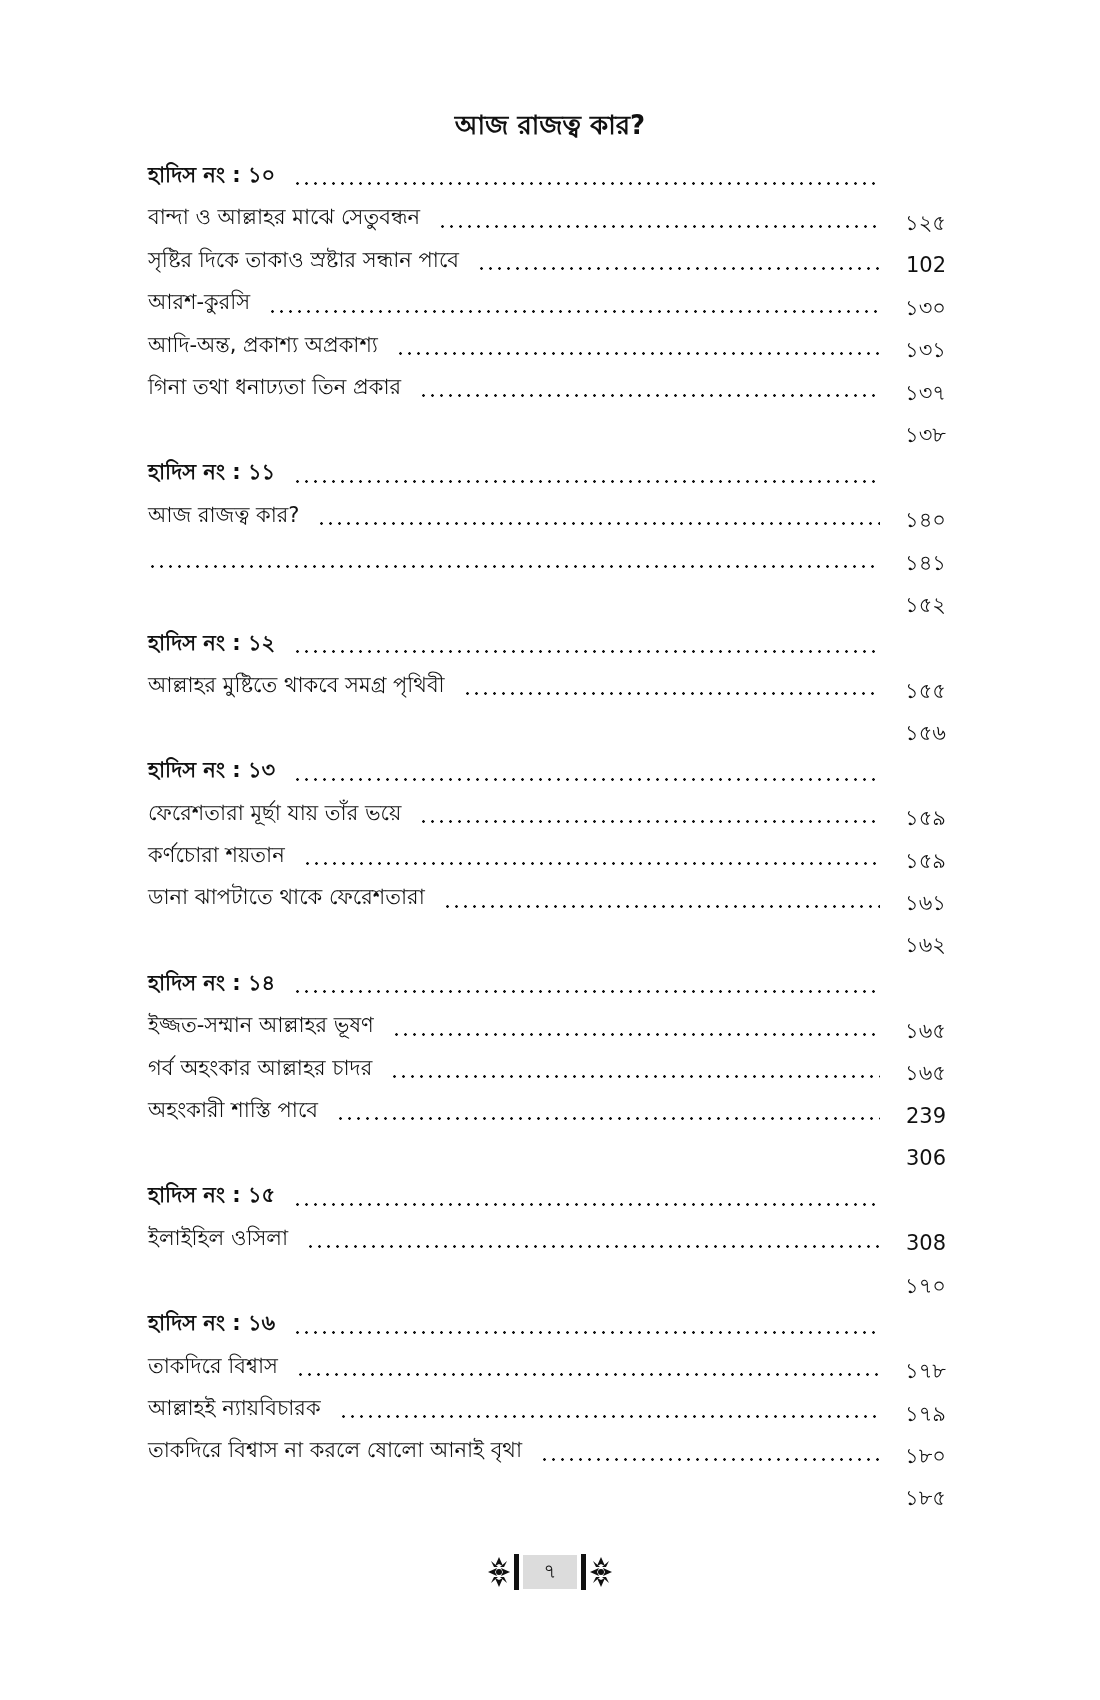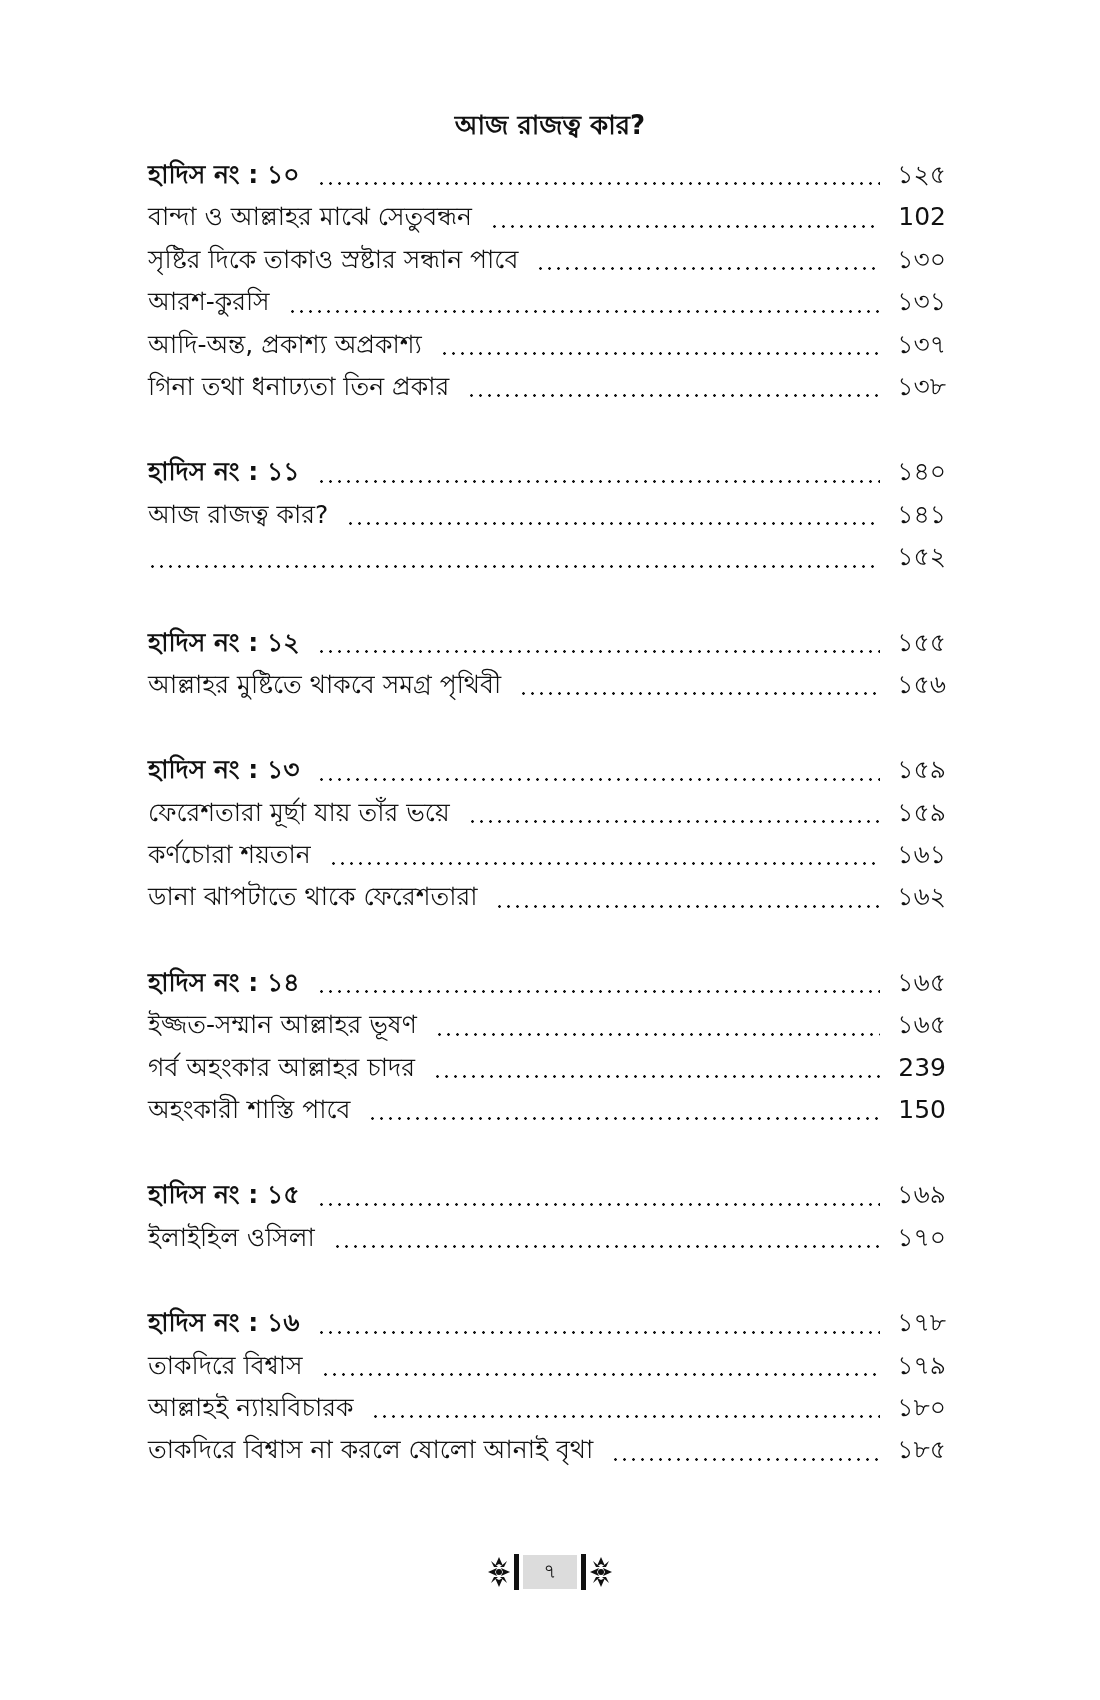--- a/index.html
+++ b/index.html
@@ -29,24 +29,24 @@
       position: absolute;
       top: 154px;
       left: 148px;
       width: 798px;
     }
     .toc-section {
       margin-bottom: 43px;
     }
     .toc-row {
       display: flex;
-      align-items: flex-end;
+      align-items: flex-start;
       height: 42.4px;
       line-height: 42.4px;
-      font-size: 25px;
+      font-size: 21px;
       white-space: nowrap;
       gap: 12px;
     }
     .toc-row.header .entry-title {
       font-weight: bold;
     }
     .entry-title {
       flex: 0 0 auto;
       padding-right: 6px;
     }
@@ -215,29 +215,29 @@
       <span class="page-num">১৬৫</span>
     </div>
     <div class="toc-row">
       <span class="entry-title">গর্ব অহংকার আল্লাহর চাদর</span>
       <span class="leader"></span>
       <span class="page-num">239</span>
     </div>
     <div class="toc-row">
       <span class="entry-title">অহংকারী শাস্তি পাবে</span>
       <span class="leader"></span>
-      <span class="page-num">150</span>
+      <span class="page-num">306</span>
     </div>
   </div>
 
   <div class="toc-section">
     <div class="toc-row header">
       <span class="entry-title">হাদিস নং : ১৫</span>
       <span class="leader"></span>
-      <span class="page-num">১৬৯</span>
+      <span class="page-num">308</span>
     </div>
     <div class="toc-row">
       <span class="entry-title">ইলাইহিল ওসিলা</span>
       <span class="leader"></span>
       <span class="page-num">১৭০</span>
     </div>
   </div>
 
   <div class="toc-section">
     <div class="toc-row header">

